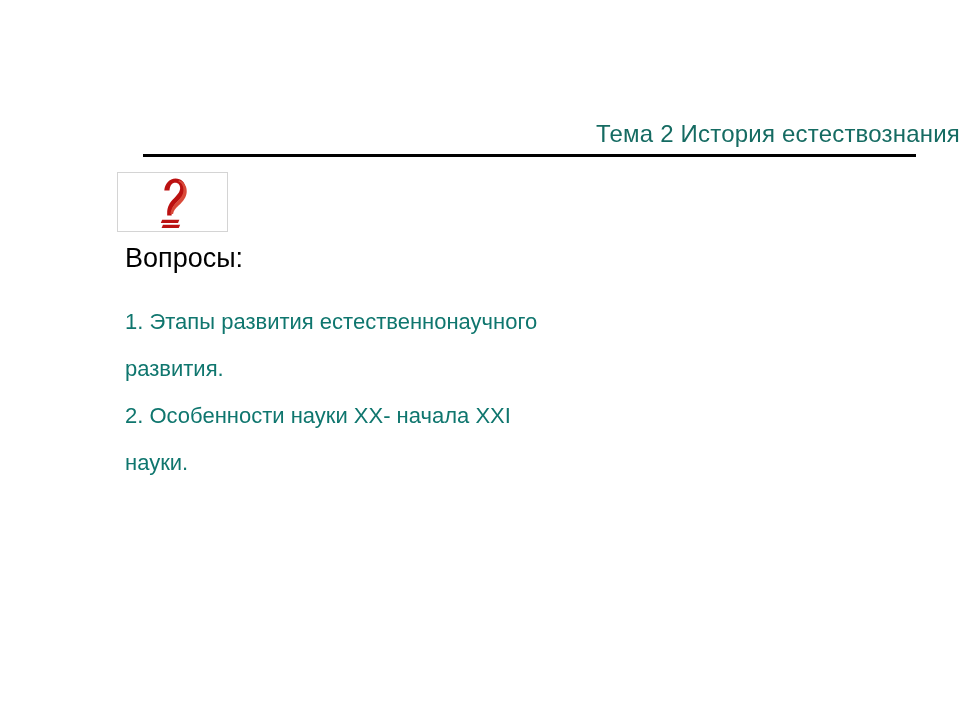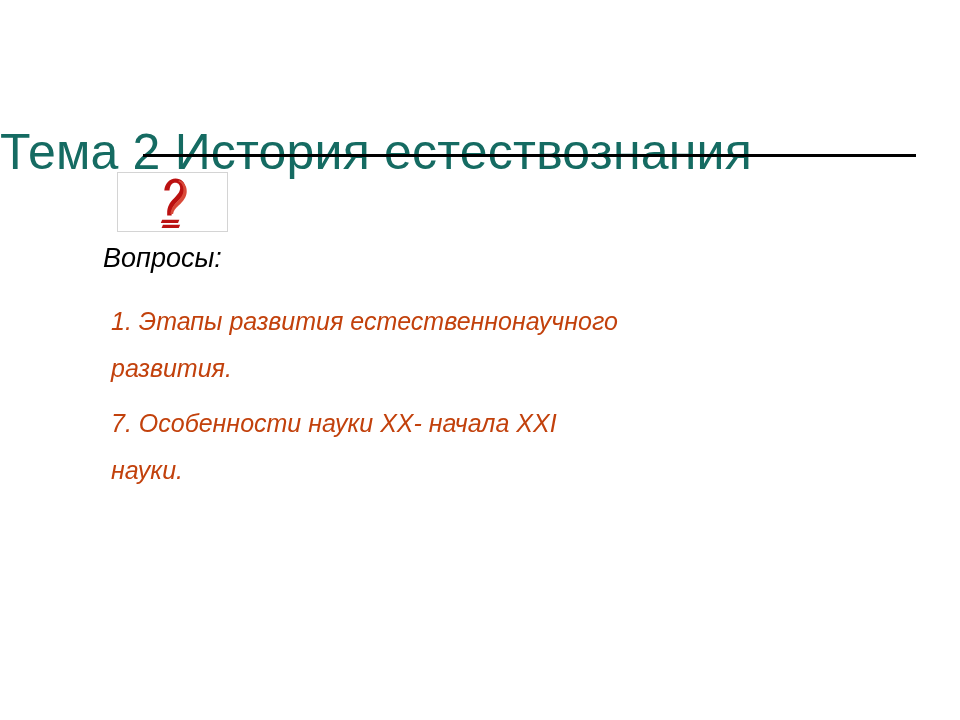--- a/index.html
+++ b/index.html
@@ -20,23 +20,23 @@
     inset: 0;
     background: #ffffff;
   }
 
   
   .slide-title {
     position: absolute;
     left: 0;
     top: 96px;
     width: 960px;
-    text-align: left;
+    text-align: right;
     color: #156b62;
-    font-size: 50px;
+    font-size: 24px;
     font-weight: normal;
     line-height: 44px;
     letter-spacing: 0.2px;
     white-space: nowrap;
   }
 
   .title-rule {
     position: absolute;
     left: 143px;
     top: 154px;
@@ -61,44 +61,43 @@
     left: 0;
     top: 0;
     width: 100%;
     height: 100%;
     display: block;
   }
 
   
   .body-block {
     position: absolute;
-    left: 103px;
+    left: 125px;
     top: 240px;
     width: 700px;
-    font-style: italic;
   }
 
   .lead-label {
     color: #000000;
     font-size: 27px;
     line-height: 36px;
     margin: 0 0 22px 0;
     white-space: nowrap;
   }
 
   .q-list {
     margin: 0;
     padding: 0;
     list-style: none;
   }
   .q-list li {
-    color: #c2410c;
-    font-size: 25px;
+    color: #0f766e;
+    font-size: 22px;
     line-height: 47px;
-    margin: 8px;
+    margin: 0;
     padding: 0;
     width: 560px;
   }
   .q-list li .line {
     display: block;
     white-space: nowrap;
   }
 </style>
 </head>
 <body>
@@ -141,19 +140,19 @@
 
   <div class="body-block">
     <p class="lead-label">Вопросы:</p>
 
     <ul class="q-list">
       <li>
         <span class="line">1. Этапы развития естественнонаучного</span>
         <span class="line">развития.</span>
       </li>
       <li>
-        <span class="line">7. Особенности науки XX- начала XXI</span>
+        <span class="line">2. Особенности науки XX- начала XXI</span>
         <span class="line">науки.</span>
       </li>
     </ul>
   </div>
 
 </div>
 
 </body></html>

